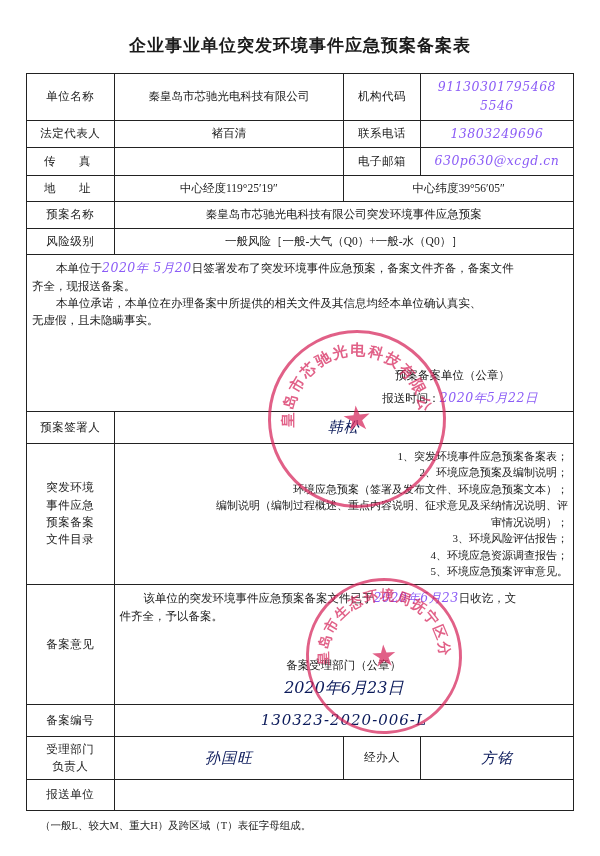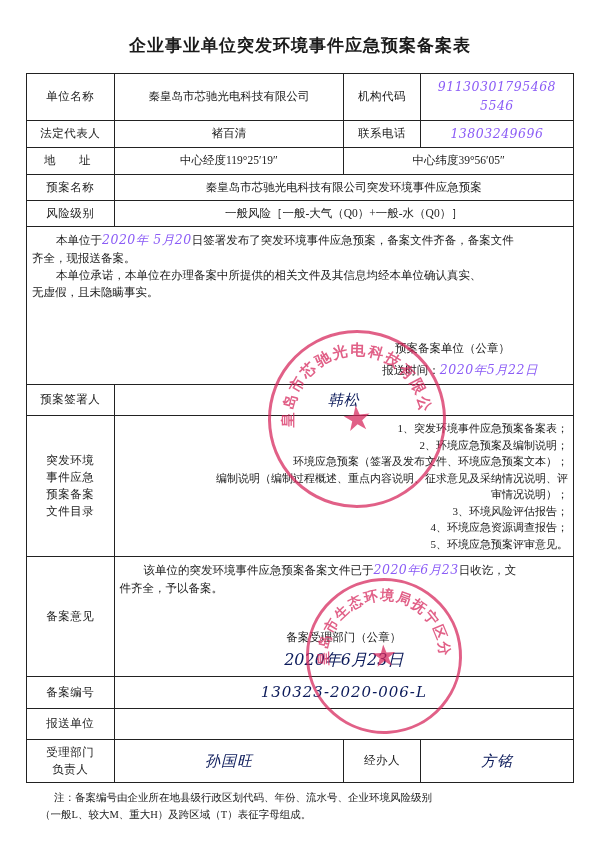--- a/index.html
+++ b/index.html
@@ -194,20 +194,26 @@
         <td class="lbl">单位名称</td>
         <td class="val">秦皇岛市芯驰光电科技有限公司</td>
         <td class="lbl">机构代码</td>
         <td class="val hand">91130301795468 5546</td>
       </tr>
       <tr>
         <td class="lbl">法定代表人</td>
         <td class="val">褚百清</td>
         <td class="lbl">联系电话</td>
         <td class="val hand">13803249696</td>
+      </tr>
+      <tr>
+        <td class="lbl-sp">传　真</td>
+        <td class="val"></td>
+        <td class="lbl">电子邮箱</td>
+        <td class="val hand">630p630@xcgd.cn</td>
       </tr>
       <tr>
         <td class="lbl-sp">地　址</td>
         <td class="val">中心经度119°25′19″</td>
         <td class="val" colspan="2">中心纬度39°56′05″</td>
       </tr>
       <tr>
         <td class="lbl">预案名称</td>
         <td class="val" colspan="3">秦皇岛市芯驰光电科技有限公司突发环境事件应急预案</td>
       </tr>
@@ -272,42 +278,41 @@
       </tr>
 
       <tr>
         <td class="lbl">备案编号</td>
         <td colspan="3" class="val">
           <span class="hand-lg">130323-2020-006-L</span>
         </td>
       </tr>
 
       <tr>
-        <td class="lbl">报送单位</td>
-        <td colspan="3" class="val" style="height:22px;"></td>
-      </tr>
-
-      <tr>
         <td class="lbl">
           <div>受理部门</div>
           <div>负责人</div>
         </td>
         <td class="val">
           <span class="hand-lg">孙国旺</span>
         </td>
         <td class="lbl">经办人</td>
         <td class="val">
           <span class="hand-lg">方铭</span>
         </td>
       </tr>
+
+      <tr>
+        <td class="lbl">报送单位</td>
+        <td colspan="3" class="val" style="height:22px;"></td>
+      </tr>
     </tbody>
   </table>
 
   <div class="note">
-    <div>注：备案编号由企业所在地县级行政区划代码、年份、流水号、企业环境风险级别</div>
     <div class="n2" style="margin-left:-14px;">（一般L、较大M、重大H）及跨区域（T）表征字母组成。</div>
   </div>
 
   <div class="stamp" id="stamp1">
     <svg class="arc" viewBox="0 0 172 172">
       <defs>
         <path id="arcpath1" d="M 22,86 A 64,64 0 1 1 150,86"></path>
       </defs>
       <text font-size="15" letter-spacing="2">
         <textPath href="#arcpath1" startOffset="50%" text-anchor="middle">秦皇岛市芯驰光电科技有限公司</textPath>

